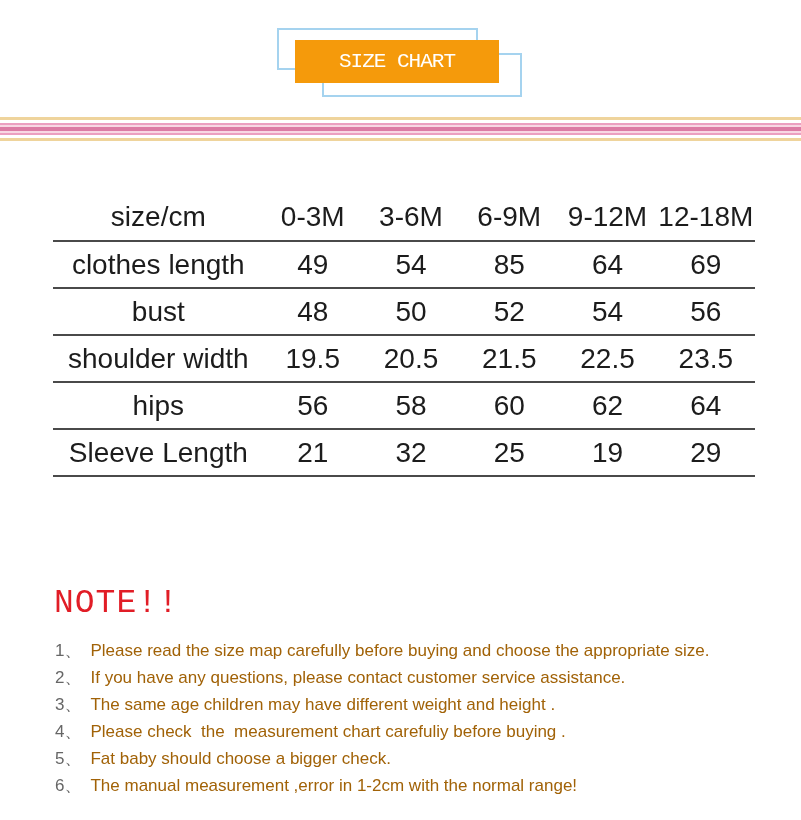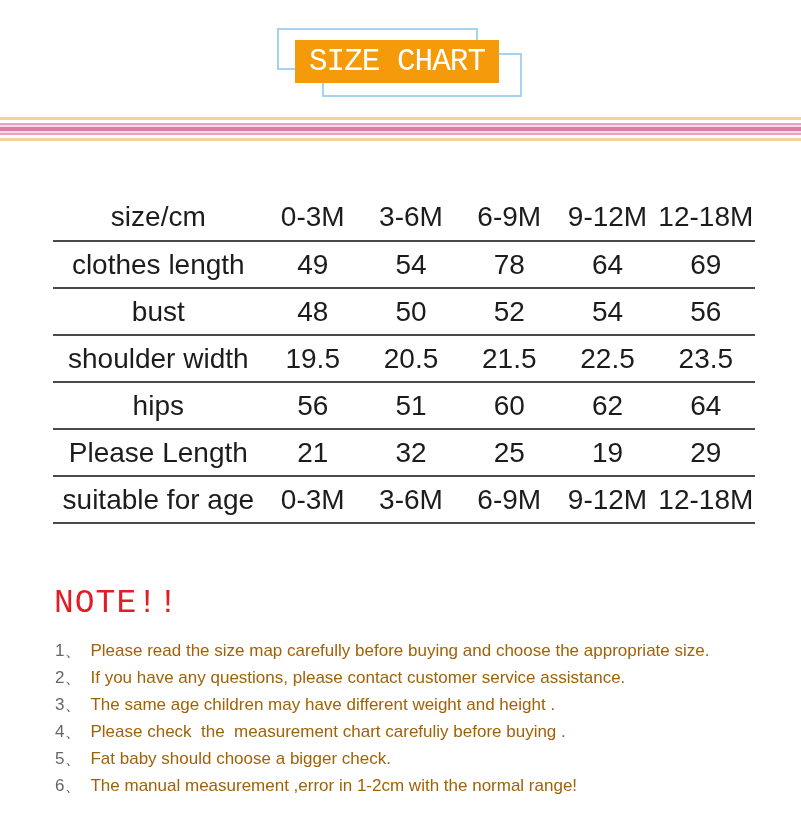--- a/index.html
+++ b/index.html
@@ -24,21 +24,21 @@
   #banner{
     position:absolute;
     left:295px;top:40px;width:204px;height:43px;
     background:#f59a0b;
     z-index:2;
     display:flex;align-items:center;justify-content:center;
   }
   #banner-label{
     color:#ffffff;
     font-family:"Liberation Mono",monospace;
-    font-size:31px;
+    font-size:21px;
     letter-spacing:-1px;
     white-space:nowrap;
   }
 
   
   #stripes{position:absolute;left:0;top:117px;width:801px;z-index:0;}
   .stripe{width:801px;}
   .s-tan{height:3px;background:#efd49c;}
   .s-gap{height:3px;background:#ffffff;}
   .s-pink-edge{height:2px;background:#ec9fc0;}
@@ -133,21 +133,21 @@
       <th>0-3M</th>
       <th>3-6M</th>
       <th>6-9M</th>
       <th>9-12M</th>
       <th>12-18M</th>
     </tr>
     <tr>
       <td>clothes length</td>
       <td>49</td>
       <td>54</td>
-      <td>78</td>
+      <td>85</td>
       <td>64</td>
       <td>69</td>
     </tr>
     <tr>
       <td>bust</td>
       <td>48</td>
       <td>50</td>
       <td>52</td>
       <td>54</td>
       <td>56</td>
@@ -156,41 +156,33 @@
       <td>shoulder width</td>
       <td>19.5</td>
       <td>20.5</td>
       <td>21.5</td>
       <td>22.5</td>
       <td>23.5</td>
     </tr>
     <tr>
       <td>hips</td>
       <td>56</td>
-      <td>51</td>
+      <td>58</td>
       <td>60</td>
       <td>62</td>
       <td>64</td>
     </tr>
     <tr>
-      <td>Please Length</td>
+      <td>Sleeve Length</td>
       <td>21</td>
       <td>32</td>
       <td>25</td>
       <td>19</td>
       <td>29</td>
     </tr>
-    <tr>
-      <td>suitable for age</td>
-      <td>0-3M</td>
-      <td>3-6M</td>
-      <td>6-9M</td>
-      <td>9-12M</td>
-      <td>12-18M</td>
-    </tr>
   </tbody>
     </table>
 
   <div id="note-title">NOTE!!</div>
   <ul id="note-list">
     <li>
       <span class="note-num">1、</span><span class="note-text">Please read the size map carefully before buying and choose the appropriate size.</span>
     </li>
     <li>
       <span class="note-num">2、</span><span class="note-text">If you have any questions, please contact customer service assistance.</span>

